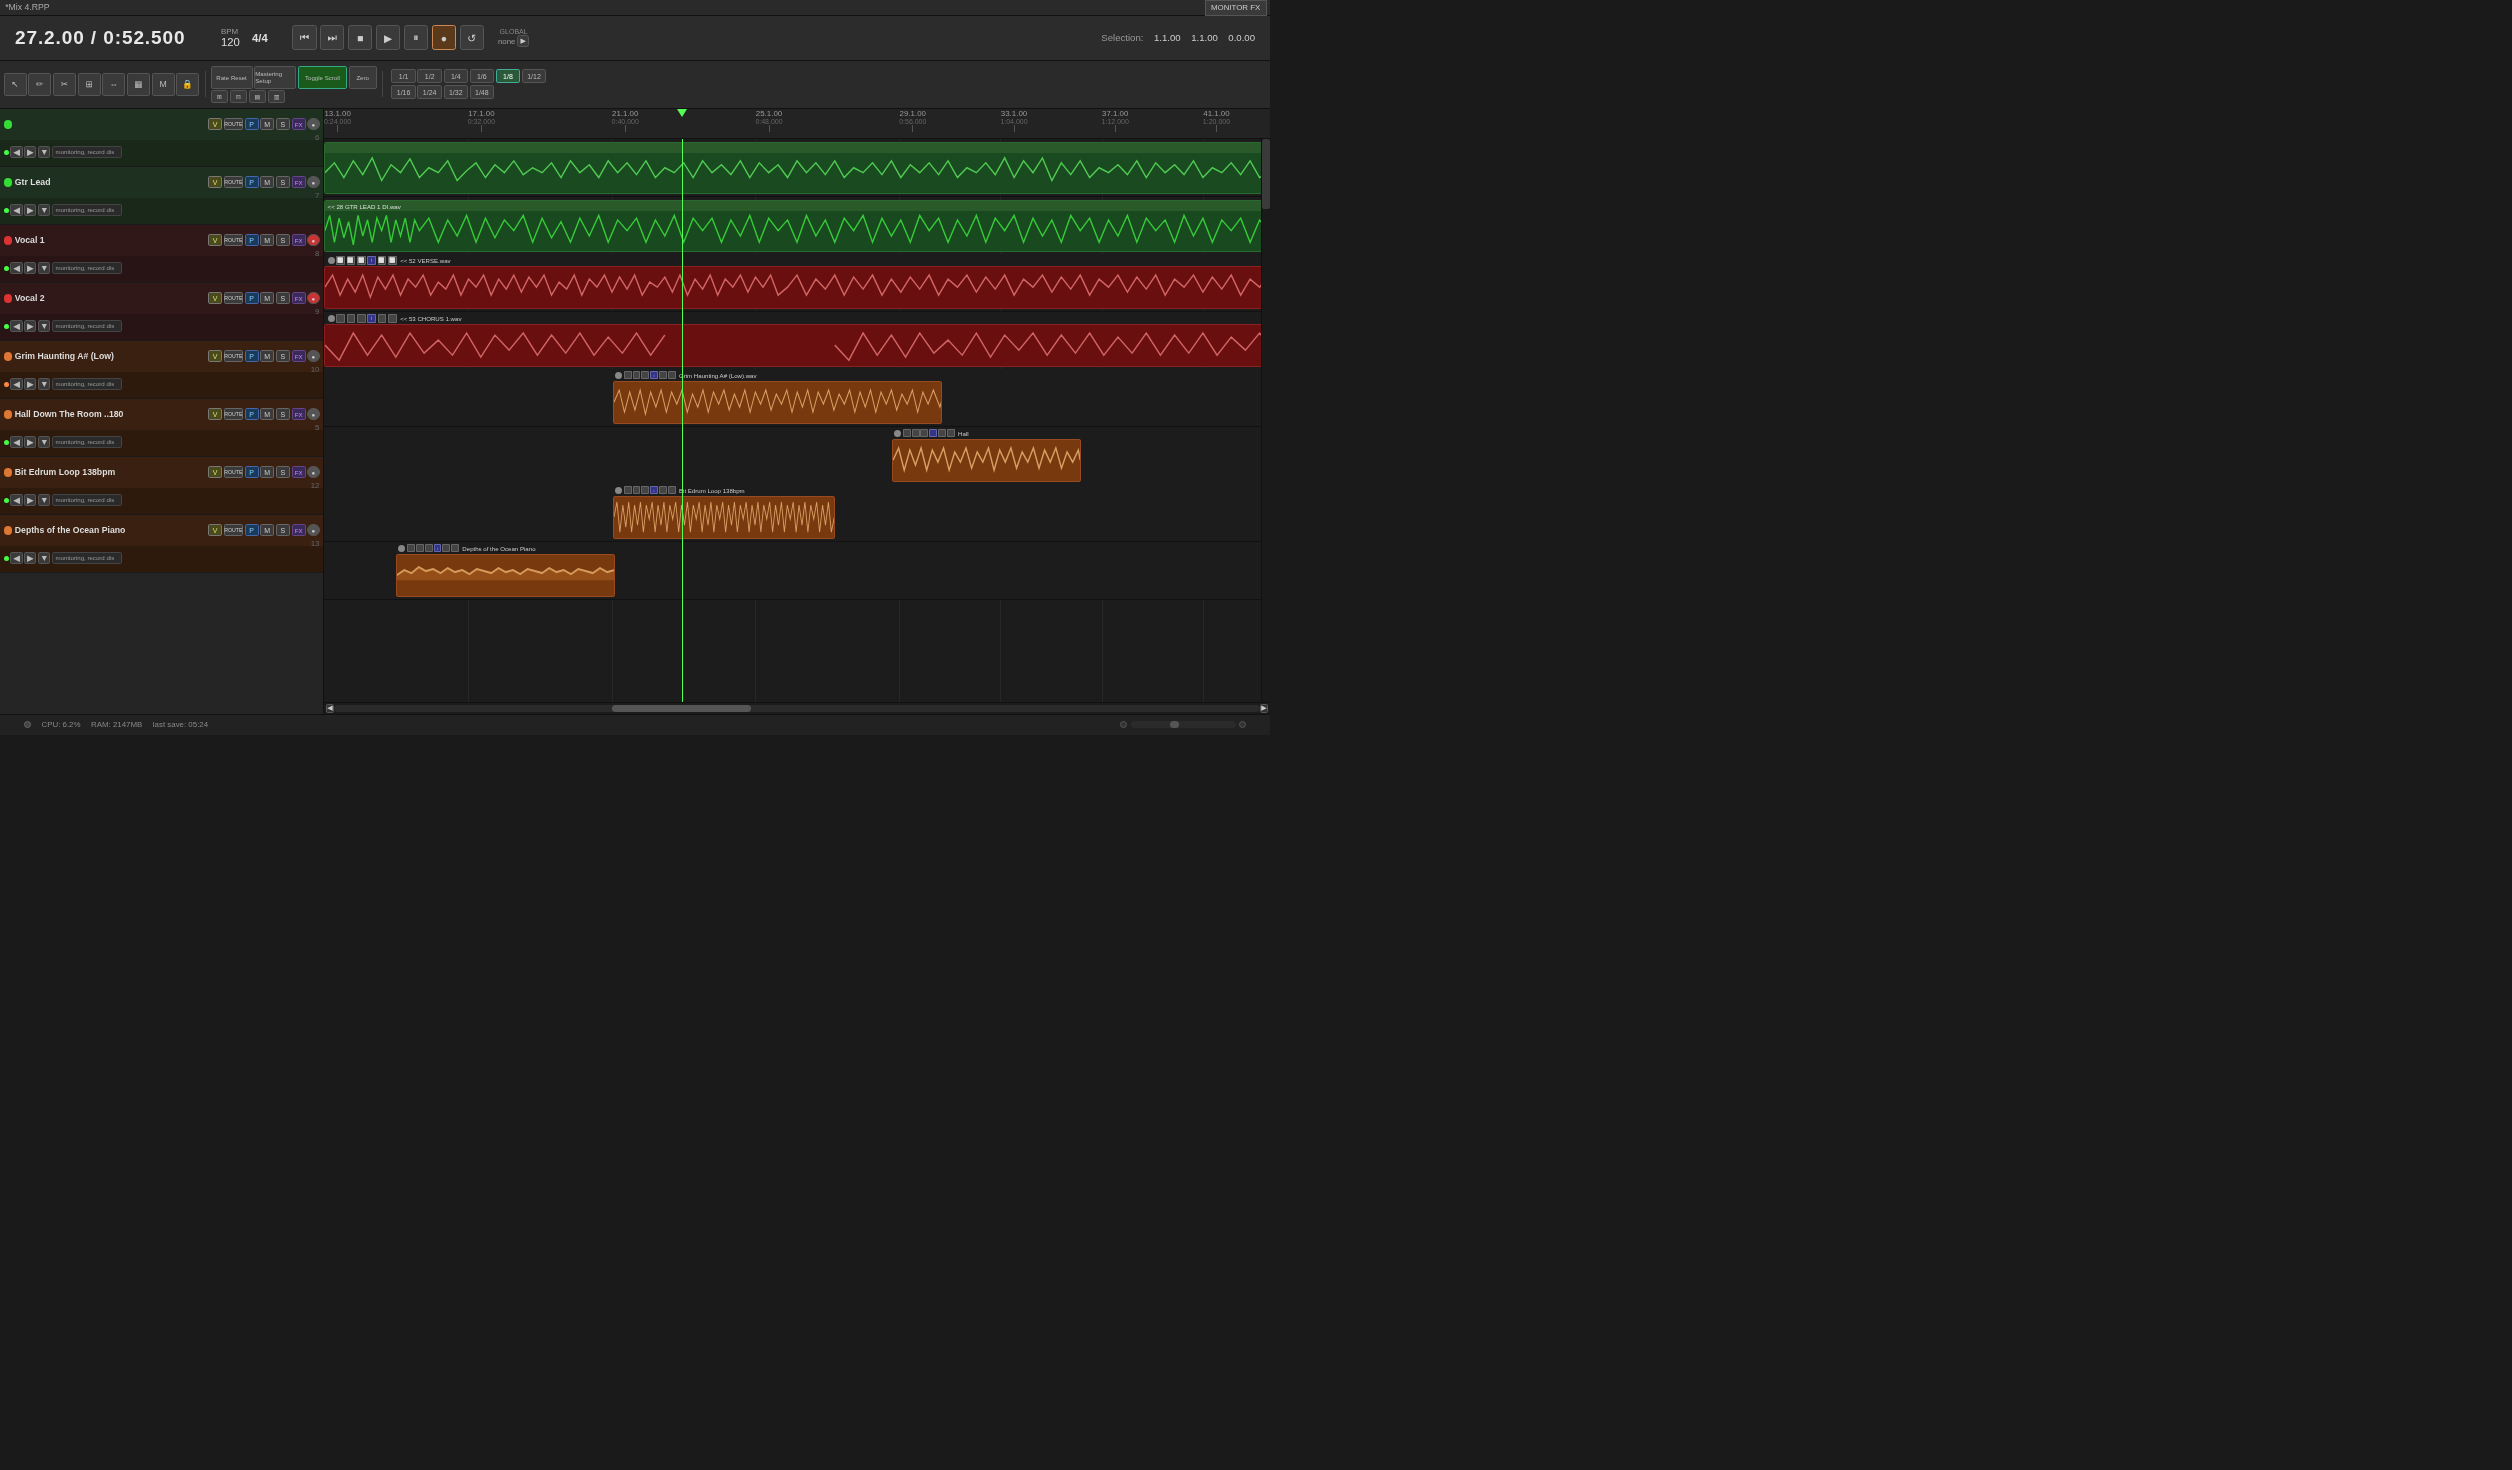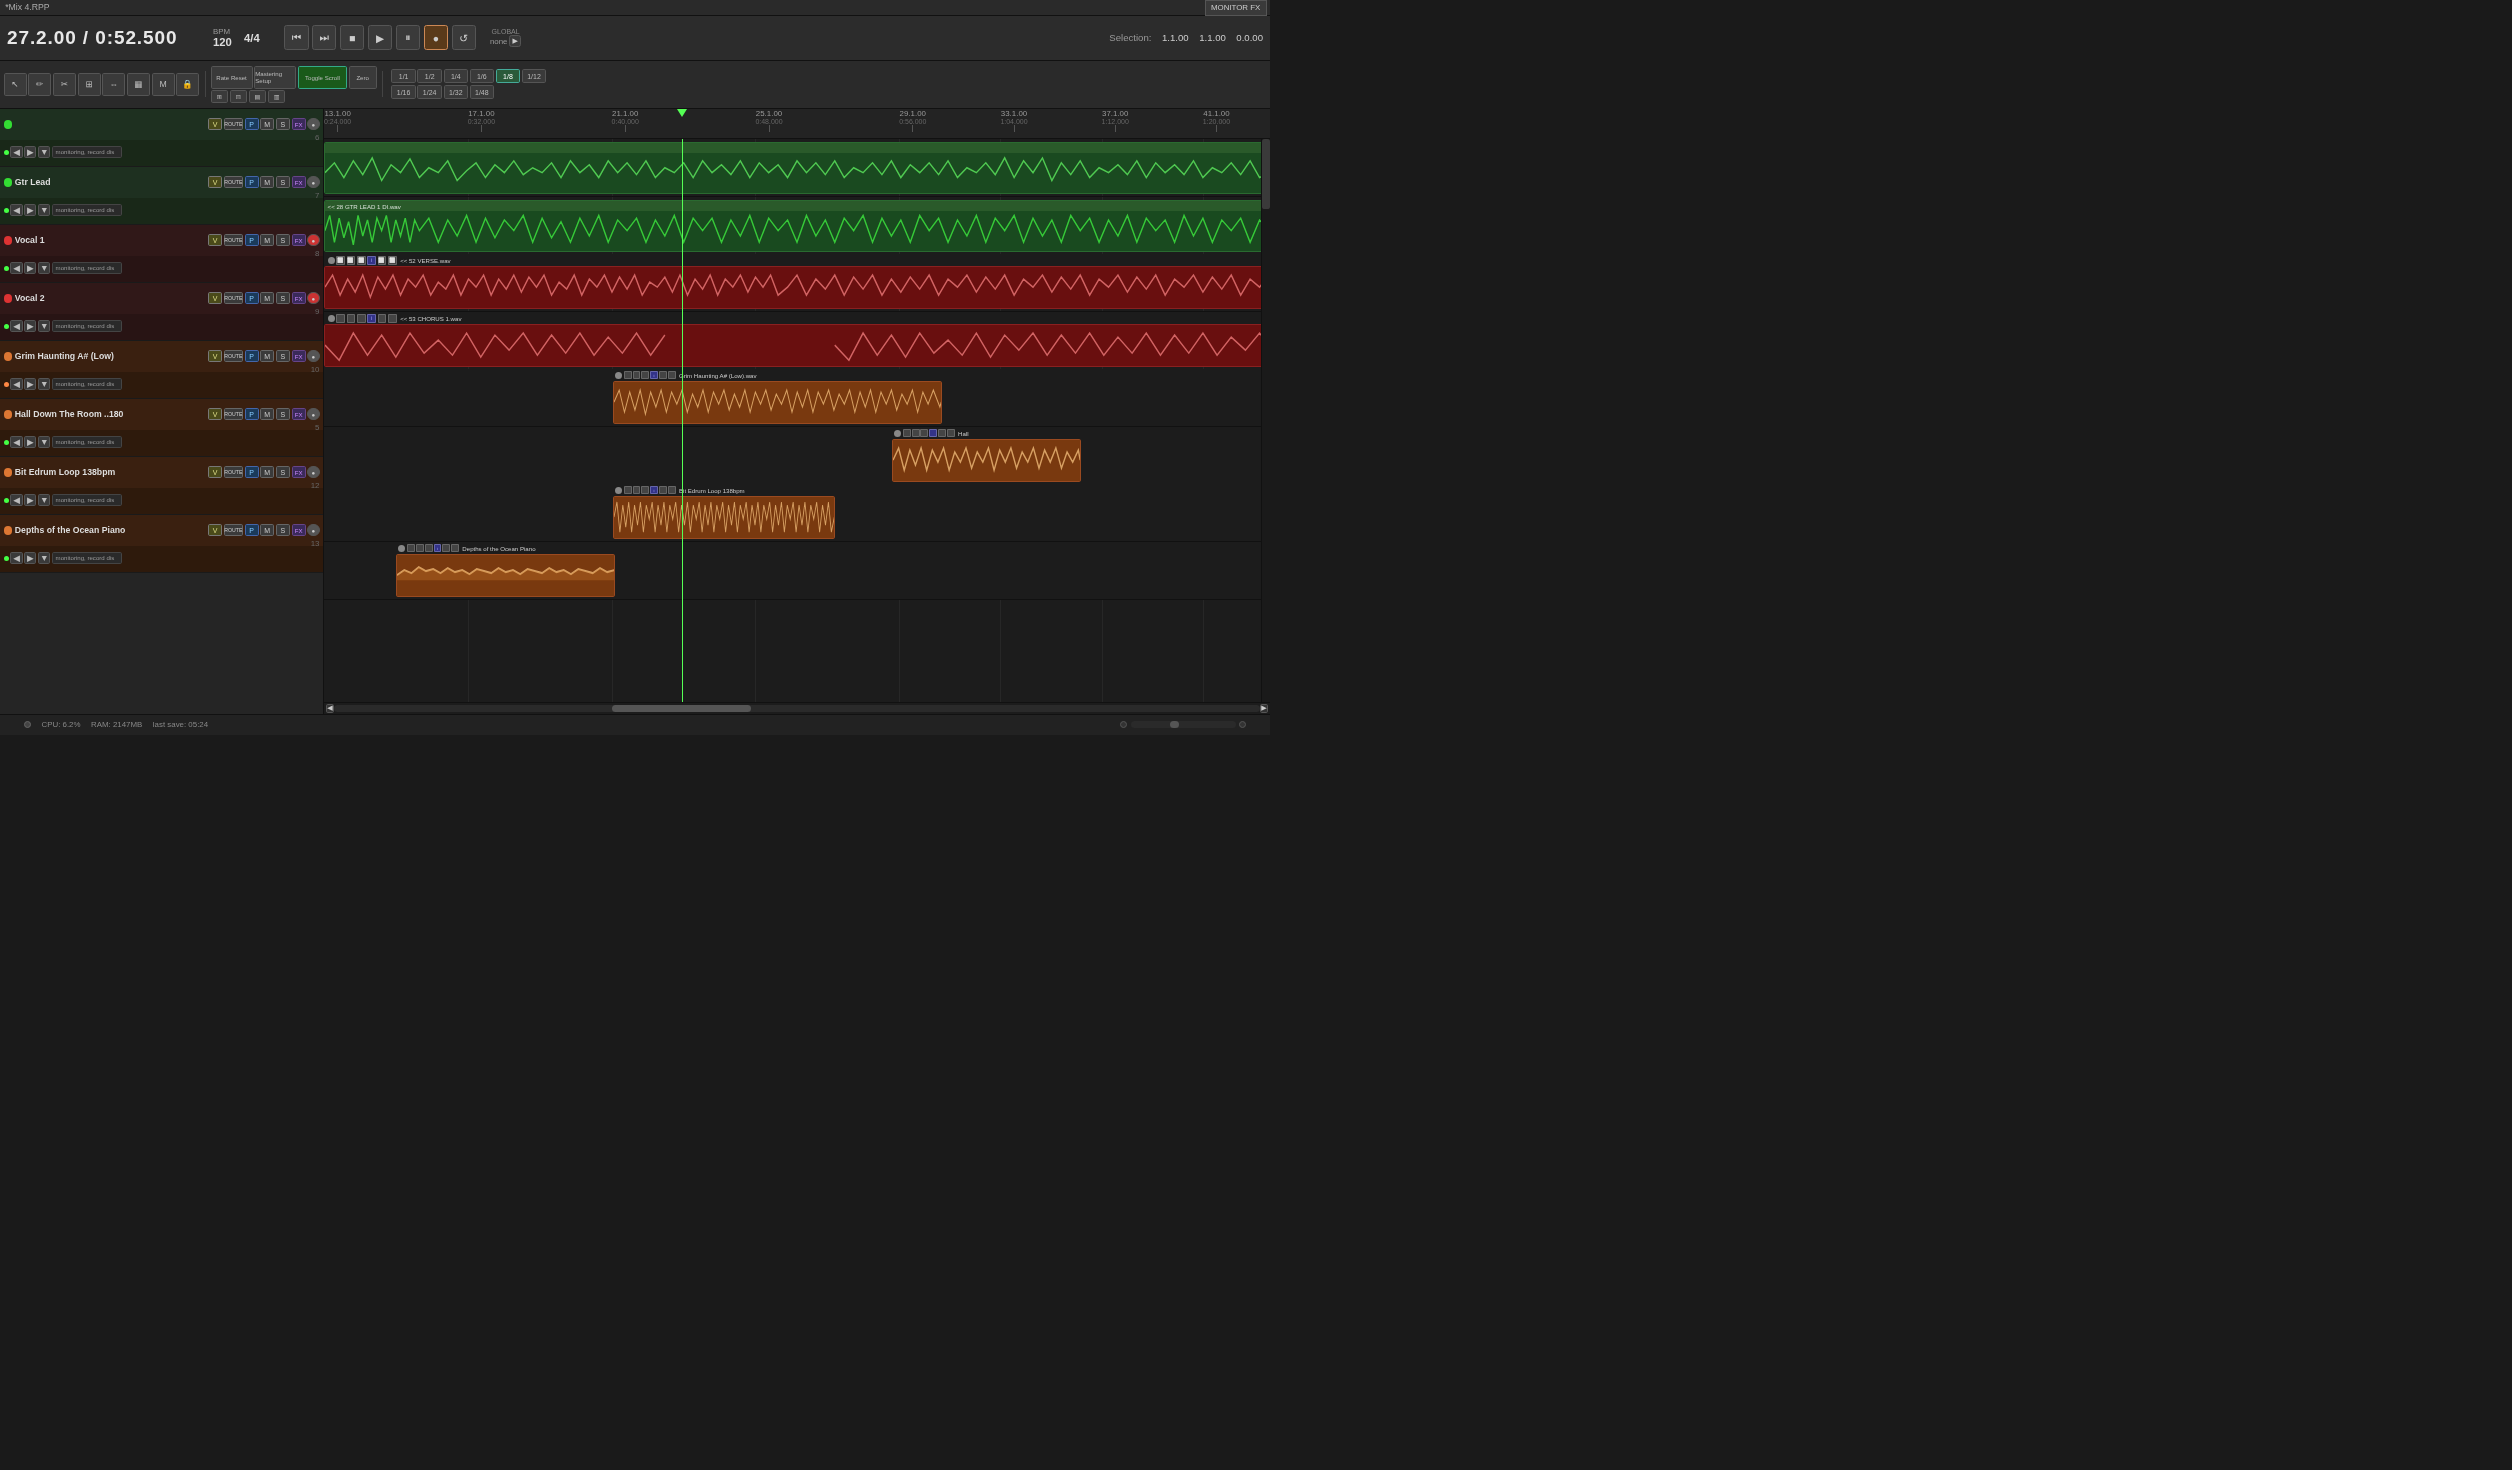--- a/index.html
+++ b/index.html
@@ -38,39 +38,39 @@
       color: #ccc;
       border: 0.9px solid #555;
       text-align: center;
     }
     
     #transport {
       background: #2c2c2c;
       height: 45px;
       display: flex;
       align-items: center;
-      padding: 0 7px;
+      padding: 0 15px;
       border-bottom: 0.9px solid #111;
       gap: 7px;
     }
     #timecode {
       font-size: 19px;
       font-weight: bold;
       color: #e8e8e8;
       min-width: 192px;
       letter-spacing: 0.9px;
     }
     .bpm-section {
       display: flex;
       flex-direction: column;
       align-items: flex-start;
       margin-left: 7px;
     }
     .bpm-label { font-size: 7.9px; color: #999; }
-    .bpm-value { font-size: 11.3px; color: #ddd; font-weight: bold; }
+    .bpm-value { font-size: 11.3px; color: #ddd; font-weight: normal; }
     .time-sig { font-size: 11.3px; color: #ddd; font-weight: bold; margin-left: 5.2px; }
     .transport-controls {
       display: flex;
       align-items: center;
       gap: 3.5px;
       margin-left: 17.4px;
     }
     .transport-btn {
       width: 24.4px;
       height: 24.4px;

